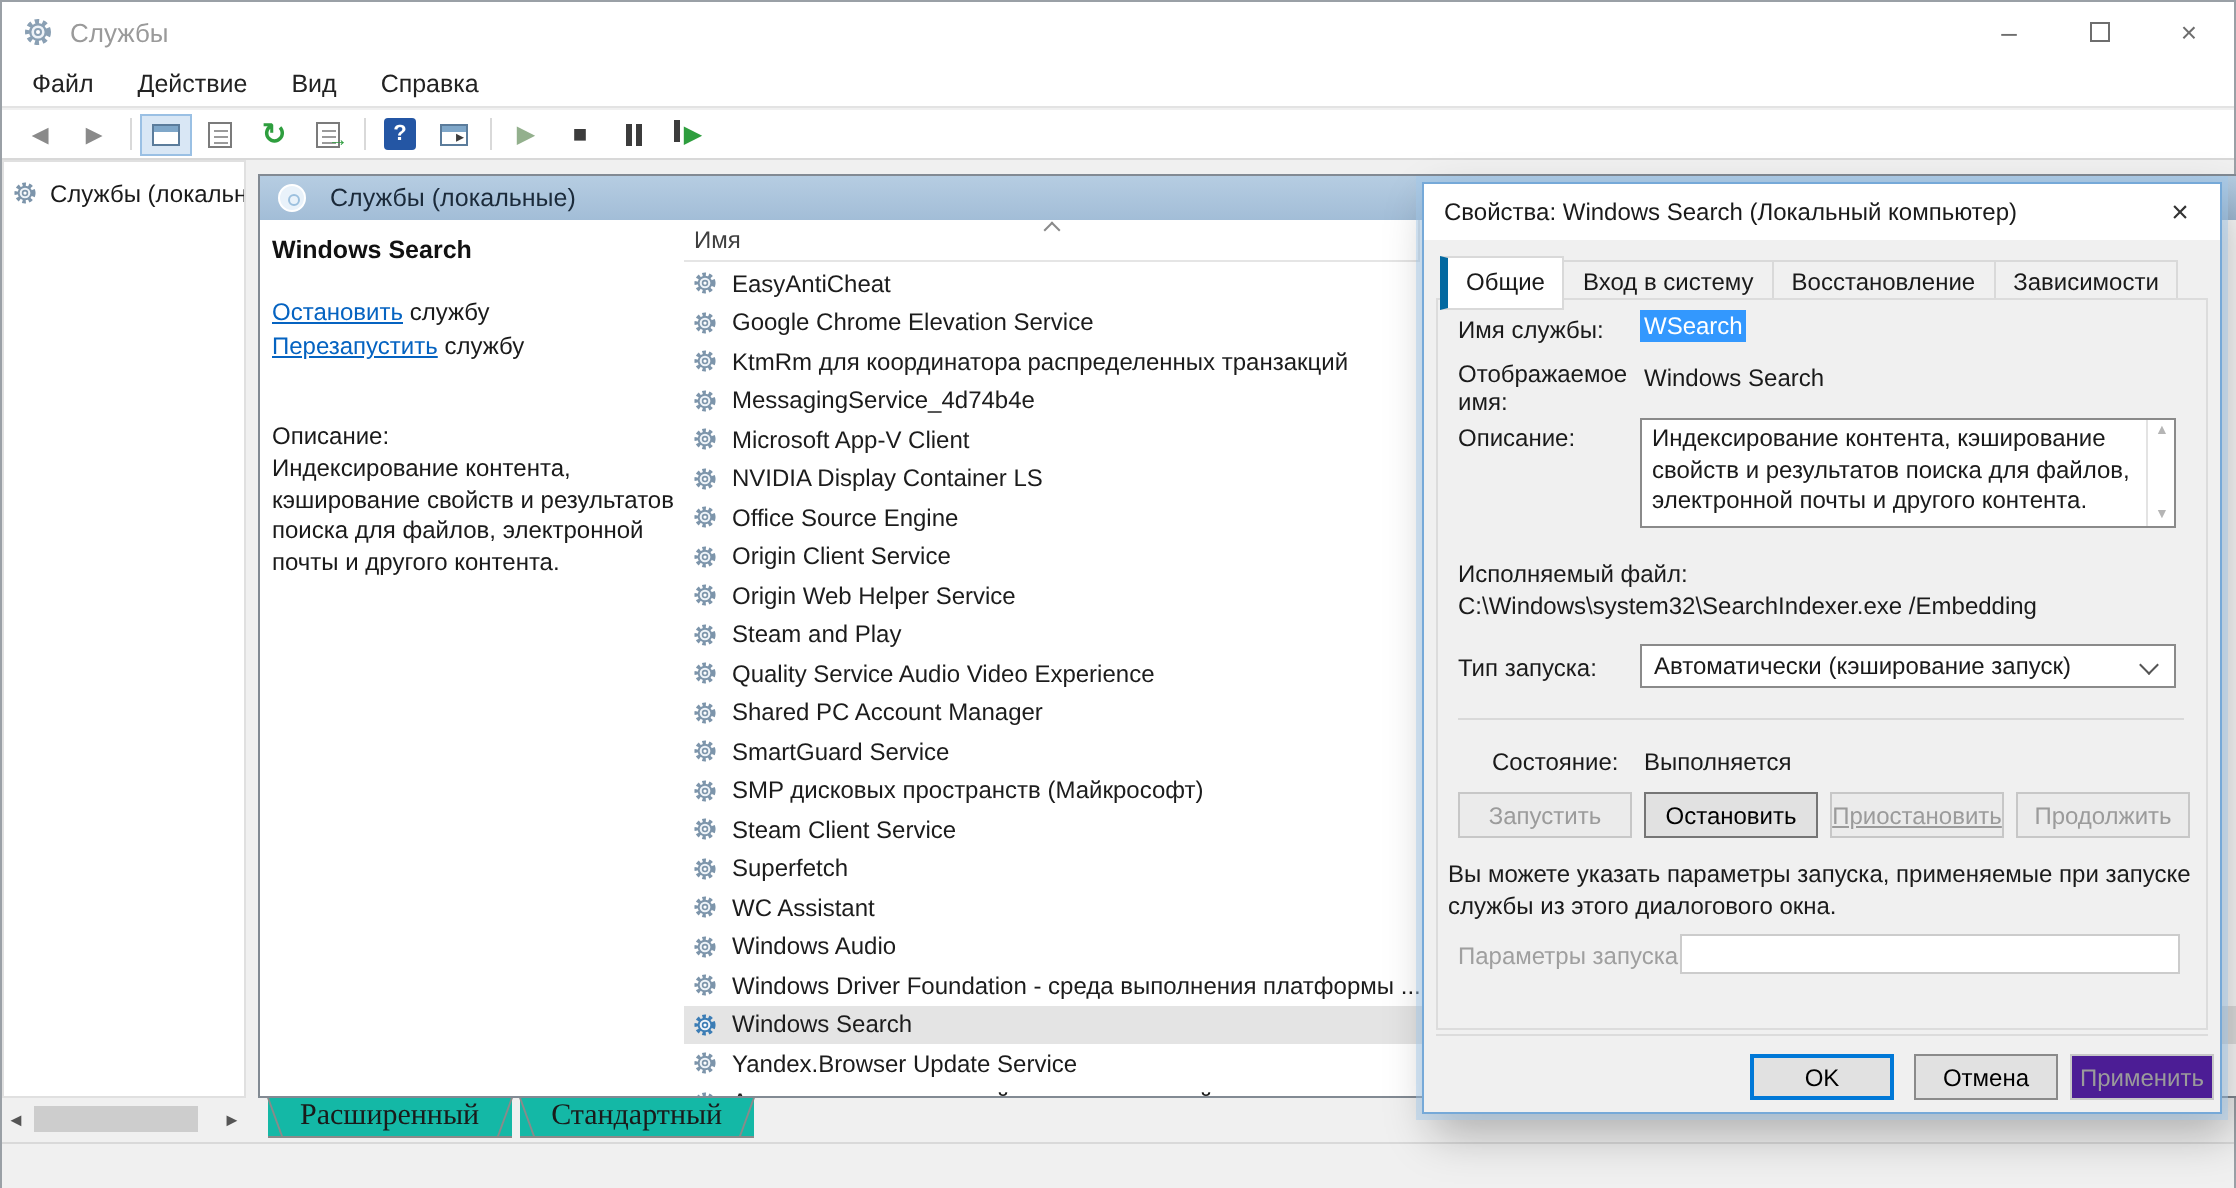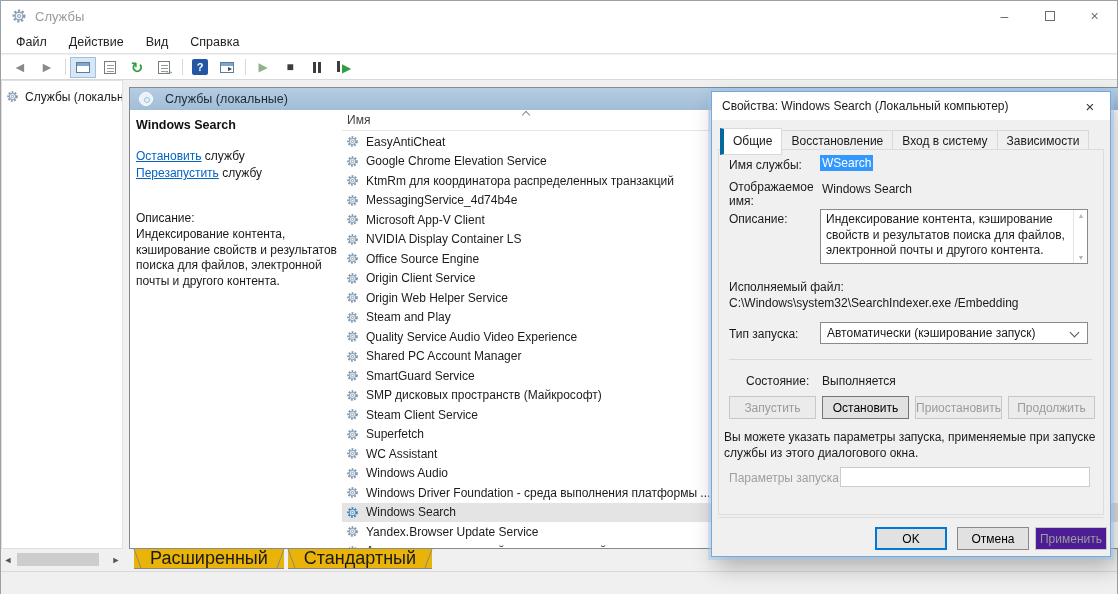--- a/index.html
+++ b/index.html
@@ -67,21 +67,21 @@
   .rows { position:absolute; left:0; top:22px; right:0; bottom:0; overflow:hidden; }
   .svc-row { display:flex; align-items:center; height:19.5px; padding-left:4px; }
   .svc-row.selected { background:#e4e4e4; }
   .svc-row .gear { flex:0 0 13px; width:13px; height:13px; color:#7d95ab; }
   .svc-row.selected .gear { color:#3c7db5; }
   .svc-row .svc-label { margin-left:7px; font-size:12px; color:#1c1c1c; white-space:nowrap; }
 
   
   .bottom-strip { position:absolute; left:0; top:548px; width:100%; height:22px; background:#f0f0f0; }
   .view-tabs { position:absolute; left:133px; top:0; display:flex; }
-  .vtab { position:relative; height:20px; line-height:19px; font-size:18px; color:#1a1a1a; padding:0 16px; border-bottom:1px solid #8a8a8a; margin-right:4px; background:#eab308; }
+  .vtab { position:relative; height:20px; line-height:19px; font-size:15px; color:#1a1a1a; padding:0 16px; border-bottom:1px solid #8a8a8a; margin-right:4px; background:#14b8a6;font-family:Liberation Serif, serif; }
   .vtab::before, .vtab::after { content:""; position:absolute; top:0; bottom:0; width:1px; background:#8a8a8a; }
   .vtab::before { left:3px; transform:skewX(20deg); }
   .vtab::after { right:3px; transform:skewX(-20deg); }
   .hscroll { position:absolute; left:0; top:2px; width:122px; height:17px; background:#f0f0f0; display:flex; align-items:center; }
   .hs-arrow { width:14px; text-align:center; color:#555; font-size:9px; }
   .hs-thumb { width:82px; height:13px; background:#cdcdcd; margin-left:2px; }
   .hs-space { flex:1; }
   .statusbar { position:absolute; left:0; top:570px; width:100%; height:24px; background:#f0f0f0; border-top:1px solid #d9d9d9; }
 
   
@@ -477,22 +477,22 @@
   <div class="dialog dlg">
     <div class="dlg-title">
       <span class="t">Свойства: Windows Search (Локальный компьютер)</span>
     </div>
     <div class="dlg-close">
         <span>×</span>
       </div>
 
     <div class="dlg-tabs">
       <div class="dtab active">Общие</div>
+      <div class="dtab">Вход в систему</div>
       <div class="dtab">Восстановление</div>
-      <div class="dtab">Вход в систему</div>
       <div class="dtab">Зависимости</div>
     </div>
     <div class="dlg-page"></div>
 
     <span class="lab" style="left:17px; top:66px;">Имя службы:</span>
     <span class="val" style="left:108px; top:64px;"><span class="sel-text">WSearch</span></span>
 
     <span class="lab" style="left:17px; top:88px; width:88px;">Отображаемое имя:</span>
     <span class="val" style="left:110px; top:90px;">Windows Search</span>
 
@@ -514,21 +514,21 @@
       <span class="chev"></span>
     </div>
 
     <div class="dlg-hr"></div>
 
     <span class="lab" style="left:34px; top:282px;">Состояние:</span>
     <span class="val" style="left:110px; top:282px;">Выполняется</span>
 
     <div class="act-btn disabled" style="left:17px;">Запустить</div>
     <div class="act-btn" style="left:110px;">Остановить</div>
-    <div class="act-btn disabled" style="left:203px;">Приостановить</div>
+    <div class="act-btn disabled" style="left:203px;text-decoration:underline;">Приостановить</div>
     <div class="act-btn disabled" style="left:296px;">Продолжить</div>
 
     <div class="hint">Вы можете указать параметры запуска, применяемые при запуске службы из этого диалогового окна.</div>
 
     <span class="params-label">Параметры запуска:</span>
     <input class="params-input" type="text" style="">
 
     <div class="dlg-footer-line"></div>
     <div class="f-btn ok" style="left:163px;">OK</div>
     <div class="f-btn" style="left:245px;">Отмена</div>

